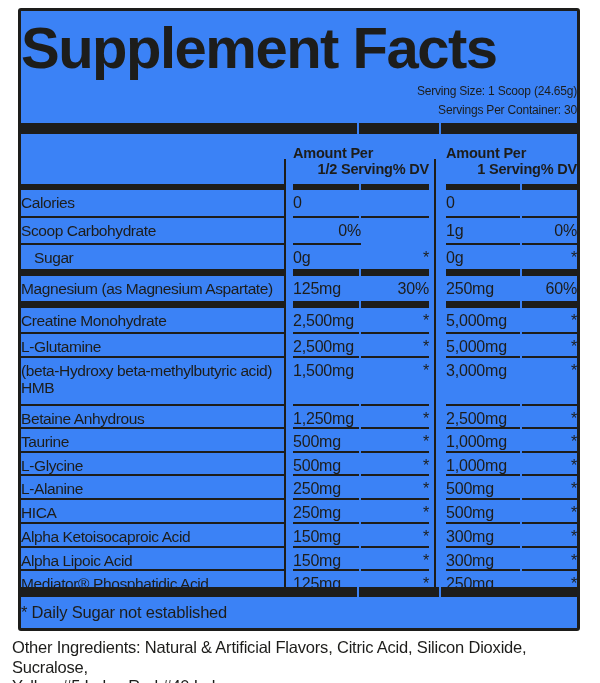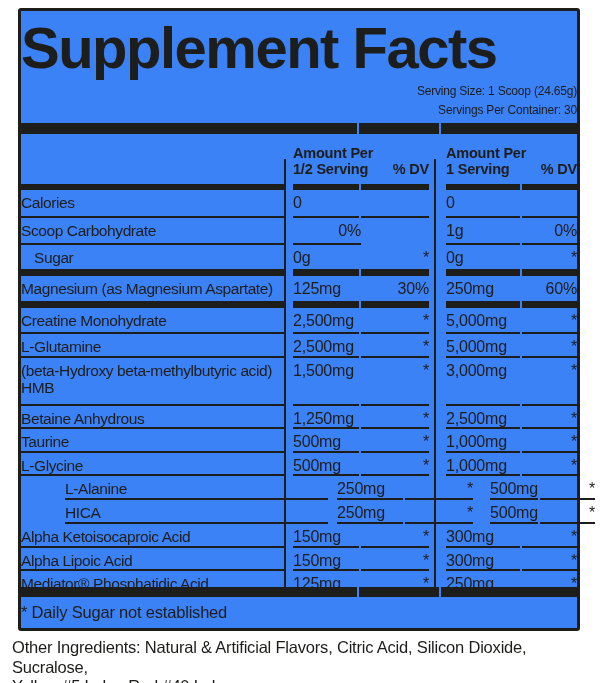--- a/index.html
+++ b/index.html
@@ -31,21 +31,21 @@
 
   .tablewrap{position:relative;margin-top:0;}
   .vline{position:absolute;width:2px;background:var(--ink);top:25px;bottom:10px;}
   .vline.v1{left:263px;}
   .vline.v2{left:413px;}
 
   .grid{display:grid;grid-template-columns:263px 9px 136px 17px 1fr;}
 
   .hdr{height:50px;}
   .hdrcell{padding-top:11px;font-weight:bold;font-size:14.5px;line-height:16px;letter-spacing:-0.2px;}
-  .hdrcell .l2{display:flex;justify-content:space-between;align-items:flex-end;}
+  .hdrcell .l2{display:flex;justify-content:flex-end;align-items:flex-end;}
 
   
   .segbar{height:6px;}
   .segbar .seg{background:var(--ink);height:100%;}
   .segbar .g{display:flex;column-gap:2px;height:100%;}
   .segbar .g .a{flex:1;background:var(--ink);}
   .segbar .g .d1{width:68px;background:var(--ink);}
   .segbar .g .d2{width:55px;background:var(--ink);}
   .tbar{height:7px;}
 
@@ -59,21 +59,21 @@
   .g2 .dv{width:55px;}
   .lined .cell-name,.lined .amt,.lined .dv{border-bottom:2px solid var(--ink);}
   .indent{padding-left:13px;}
   .r-calories{height:27.5px;}
   .r-tc{height:27px;}
   .r-sugar{height:24.5px;}
   .r-mag{height:25px;}
   .r-creatine{height:26px;}
   .r-lglut{height:24px;}
   .r-hmb{height:47.5px;}
-  .r-lala,.r-hica{height:24px;margin-left:44px;}
+  .r-lala,.r-hica{height:24px;}
   .r-med{height:16px;}
 
   .footnote{margin-top:6px;font-size:16.5px;line-height:19px;letter-spacing:-0.2px;}
   .other{position:absolute;left:12px;top:638px;width:578px;font-size:16.5px;line-height:19.5px;letter-spacing:-0.2px;}
 </style>
 </head>
 <body>
 
 <div class="box">
   <div class="title">Supplement Facts</div>

